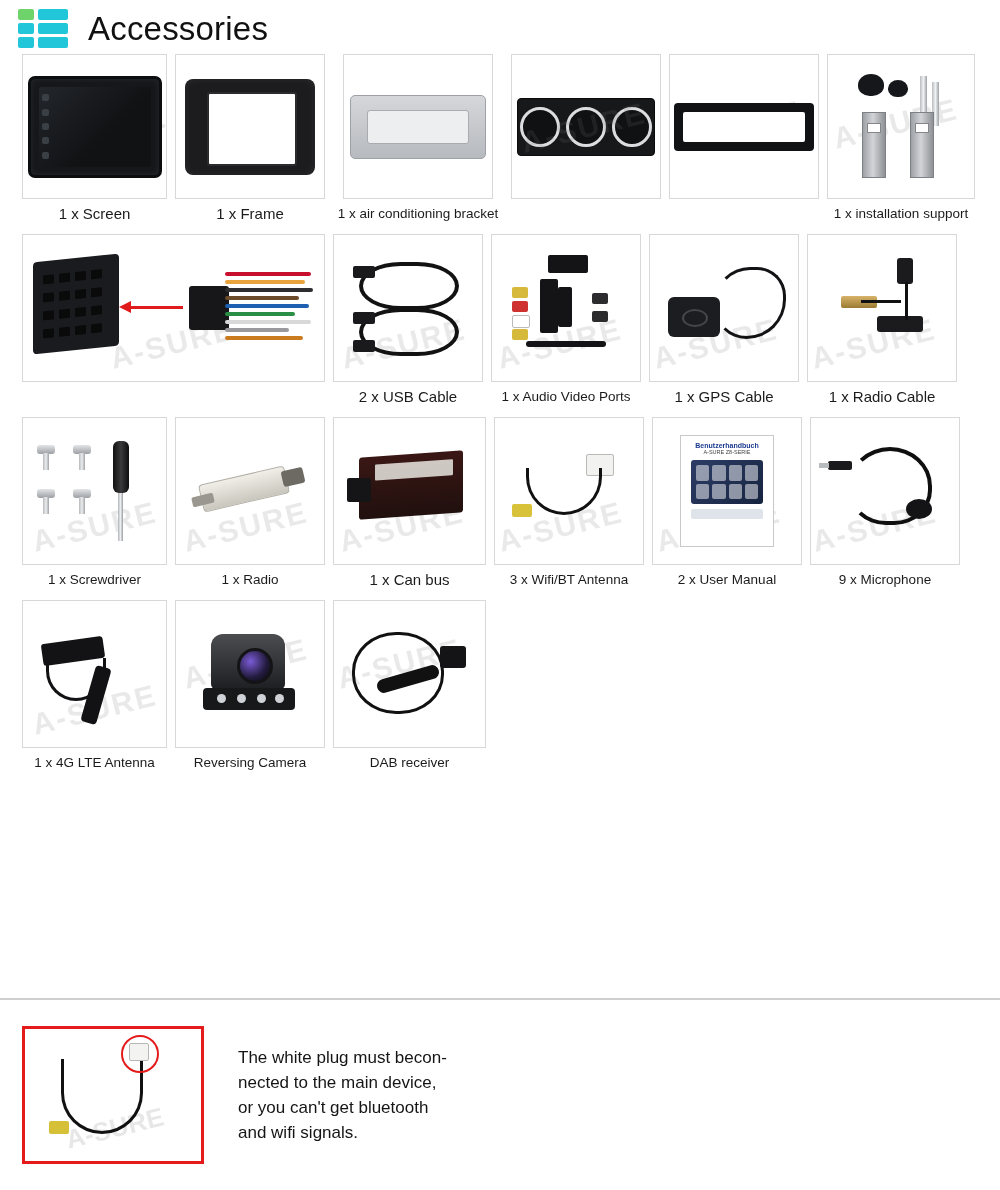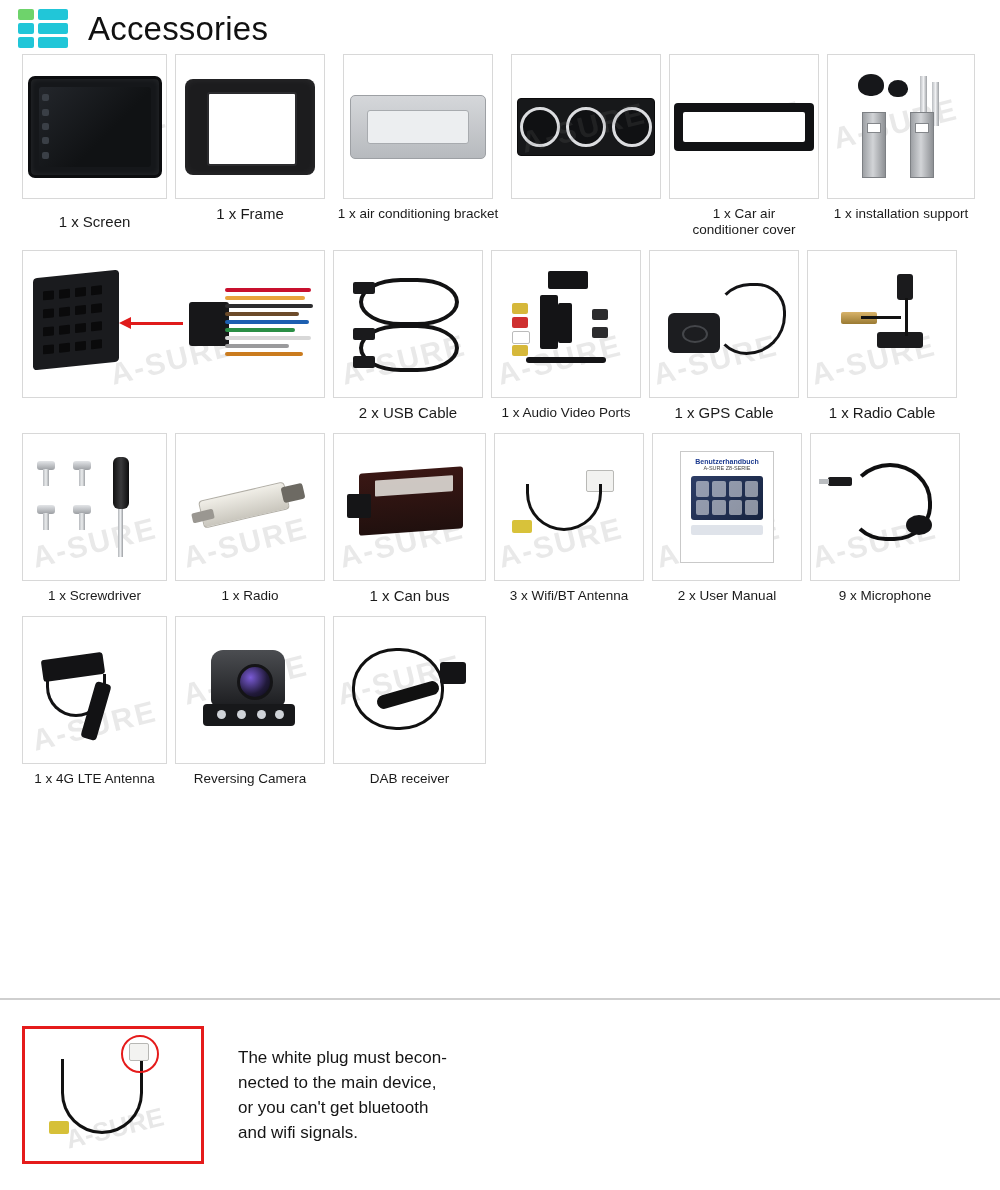--- a/index.html
+++ b/index.html
@@ -476,21 +476,21 @@
     <i></i>
       <i></i>
   </div>
   <div class="header-title">Accessories</div>
 </div>
 
 <div class="grid">
 
   <div class="row" style="gap:8px;">
 
-    <div class="cell" style="width:145px;gap:8px;">
+    <div class="cell" style="width:145px;">
       <div class="thumb" style="width:145px;height:145px;">
         <span class="wm" style="left:18px;top:60px;">A-SURE</span>
         <div class="screen-unit">
           <div class="dots">
               <span></span>
               <span></span>
               <span></span>
               <span></span>
               <span></span>
             </div>
@@ -524,22 +524,20 @@
             <span></span>
         </div>
       </div>
     </div>
 
     <div class="cell" style="width:150px;">
       <div class="thumb" style="width:150px;height:145px;">
         <span class="wm" style="left:6px;top:54px;">A-SURE</span>
         <div class="ac-cover2"></div>
       </div>
-      <div class="caption">1 x Car air
-conditioner cover</div>
     </div>
 
     <div class="cell" style="width:148px;">
       <div class="thumb" style="width:148px;height:145px;">
         <span class="wm" style="left:4px;top:52px;">A-SURE</span>
         <div class="install">
           <div class="knob"></div>
           <div class="knob b"></div>
           <div class="screw"></div>
           <div class="screw s2"></div>

